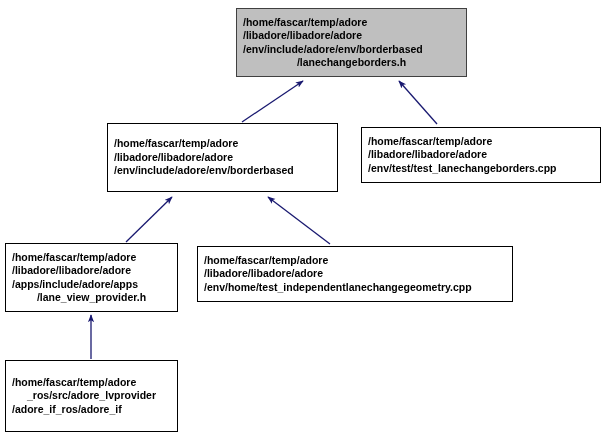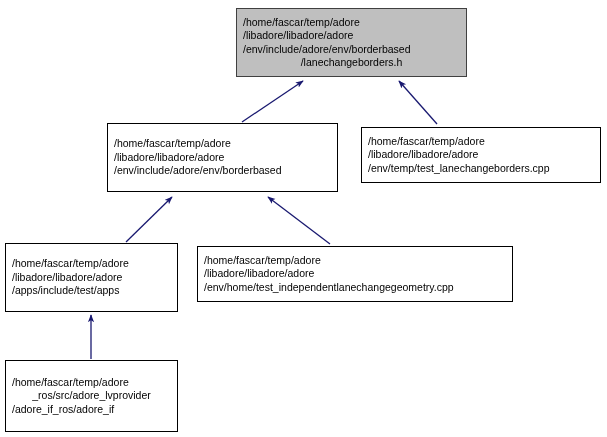--- a/index.html
+++ b/index.html
@@ -26,20 +26,21 @@
   .node {
     position: absolute;
     box-sizing: border-box;
     border: 1px solid #000000;
     background: #ffffff;
     display: flex;
     flex-direction: column;
     justify-content: center;
     align-items: flex-start;
     z-index: 2;
+    font-weight: bold;
   }
   .node.highlight {
     background: #bfbfbf;
     border: 1px solid #404040;
   }
   .node .line {
     font-size: 10.5px;
     line-height: 13.5px;
     color: #000000;
     white-space: pre;
@@ -94,29 +95,30 @@
       <span class="line left">/home/fascar/temp/adore</span>
       <span class="line left">/libadore/libadore/adore</span>
       <span class="line left">/env/include/adore/env/borderbased</span>
     </div>
   </div>
 
   <div class="node" style="left:361px; top:127px; width:240px; height:56px;">
     <div class="lines">
       <span class="line left">/home/fascar/temp/adore</span>
       <span class="line left">/libadore/libadore/adore</span>
-      <span class="line left">/env/temp/test_lanechangeborders.cpp</span>
+      <span class="line left">/env/test/test_lanechangeborders.cpp</span>
     </div>
   </div>
 
   <div class="node" style="left:5px; top:243px; width:173px; height:69px;">
     <div class="lines">
       <span class="line left">/home/fascar/temp/adore</span>
       <span class="line left">/libadore/libadore/adore</span>
-      <span class="line left">/apps/include/test/apps</span>
+      <span class="line left">/apps/include/adore/apps</span>
+      <span class="line center">/lane_view_provider.h</span>
     </div>
   </div>
 
   <div class="node" style="left:197px; top:246px; width:316px; height:56px;">
     <div class="lines">
       <span class="line left">/home/fascar/temp/adore</span>
       <span class="line left">/libadore/libadore/adore</span>
       <span class="line left">/env/home/test_independentlanechangegeometry.cpp</span>
     </div>
   </div>

